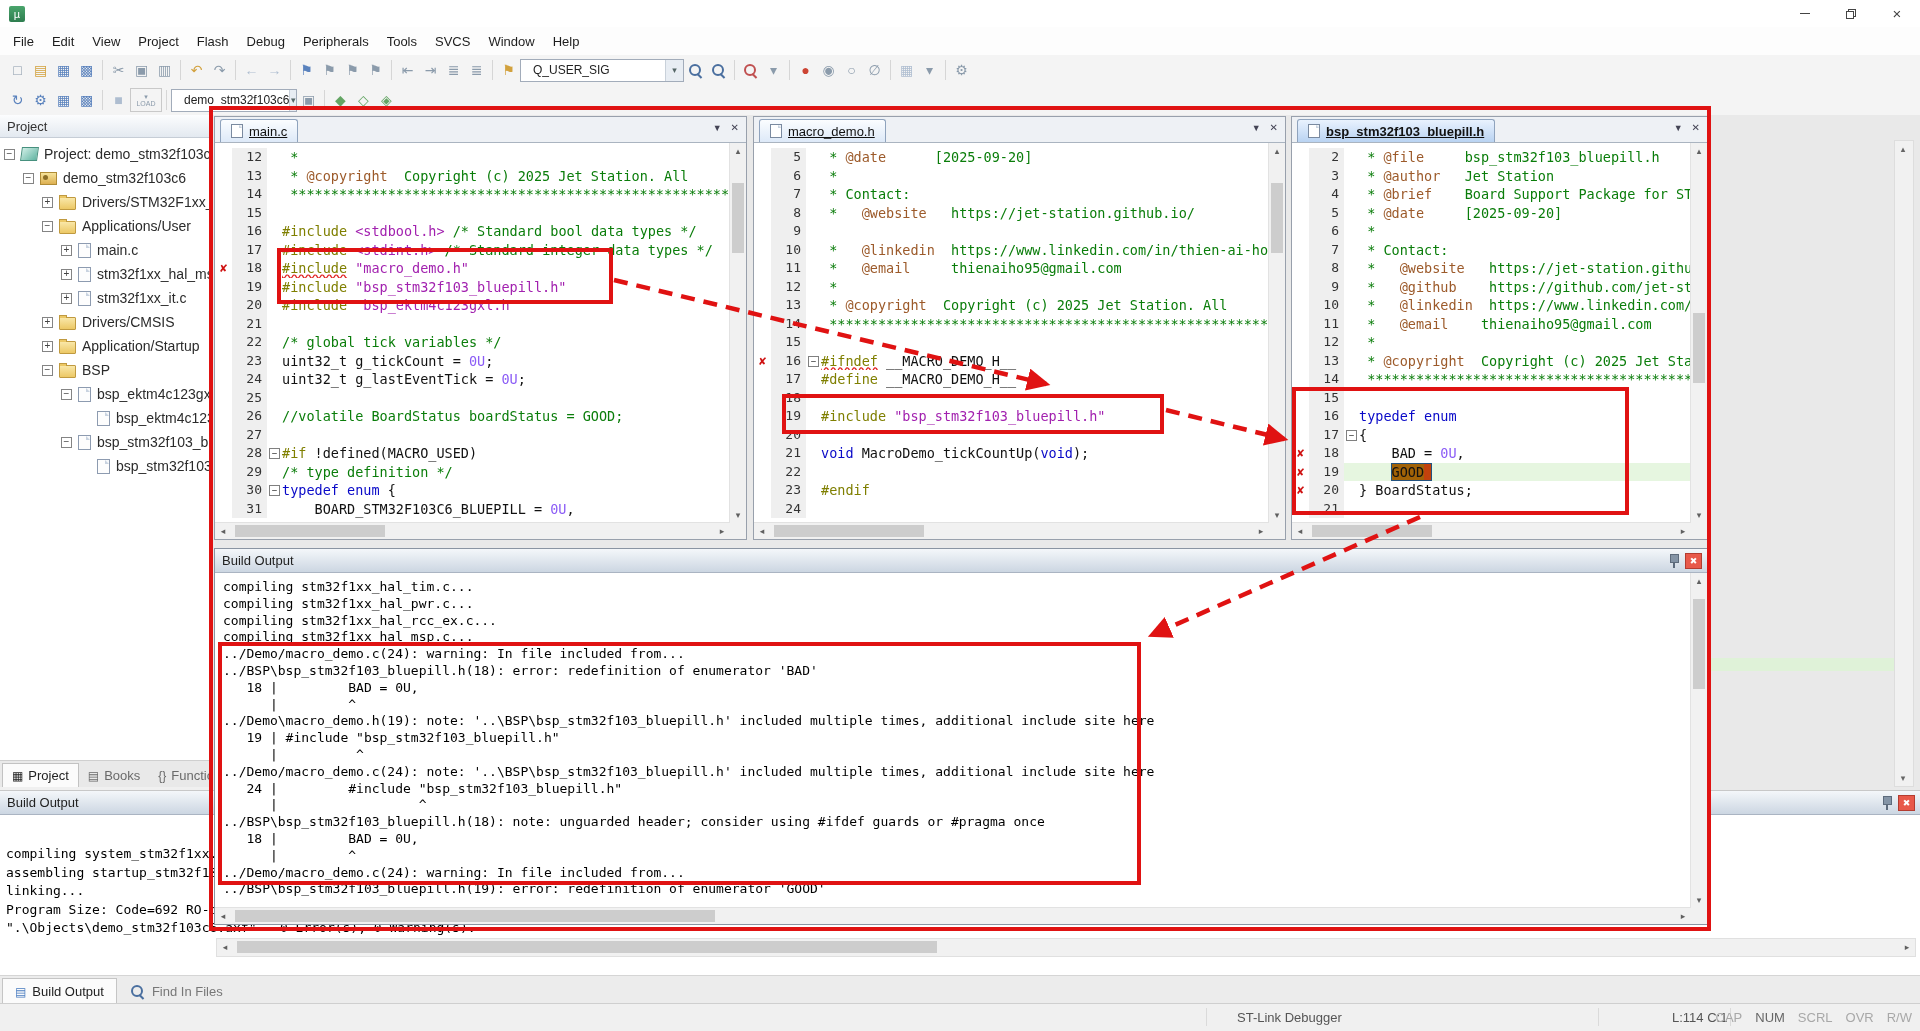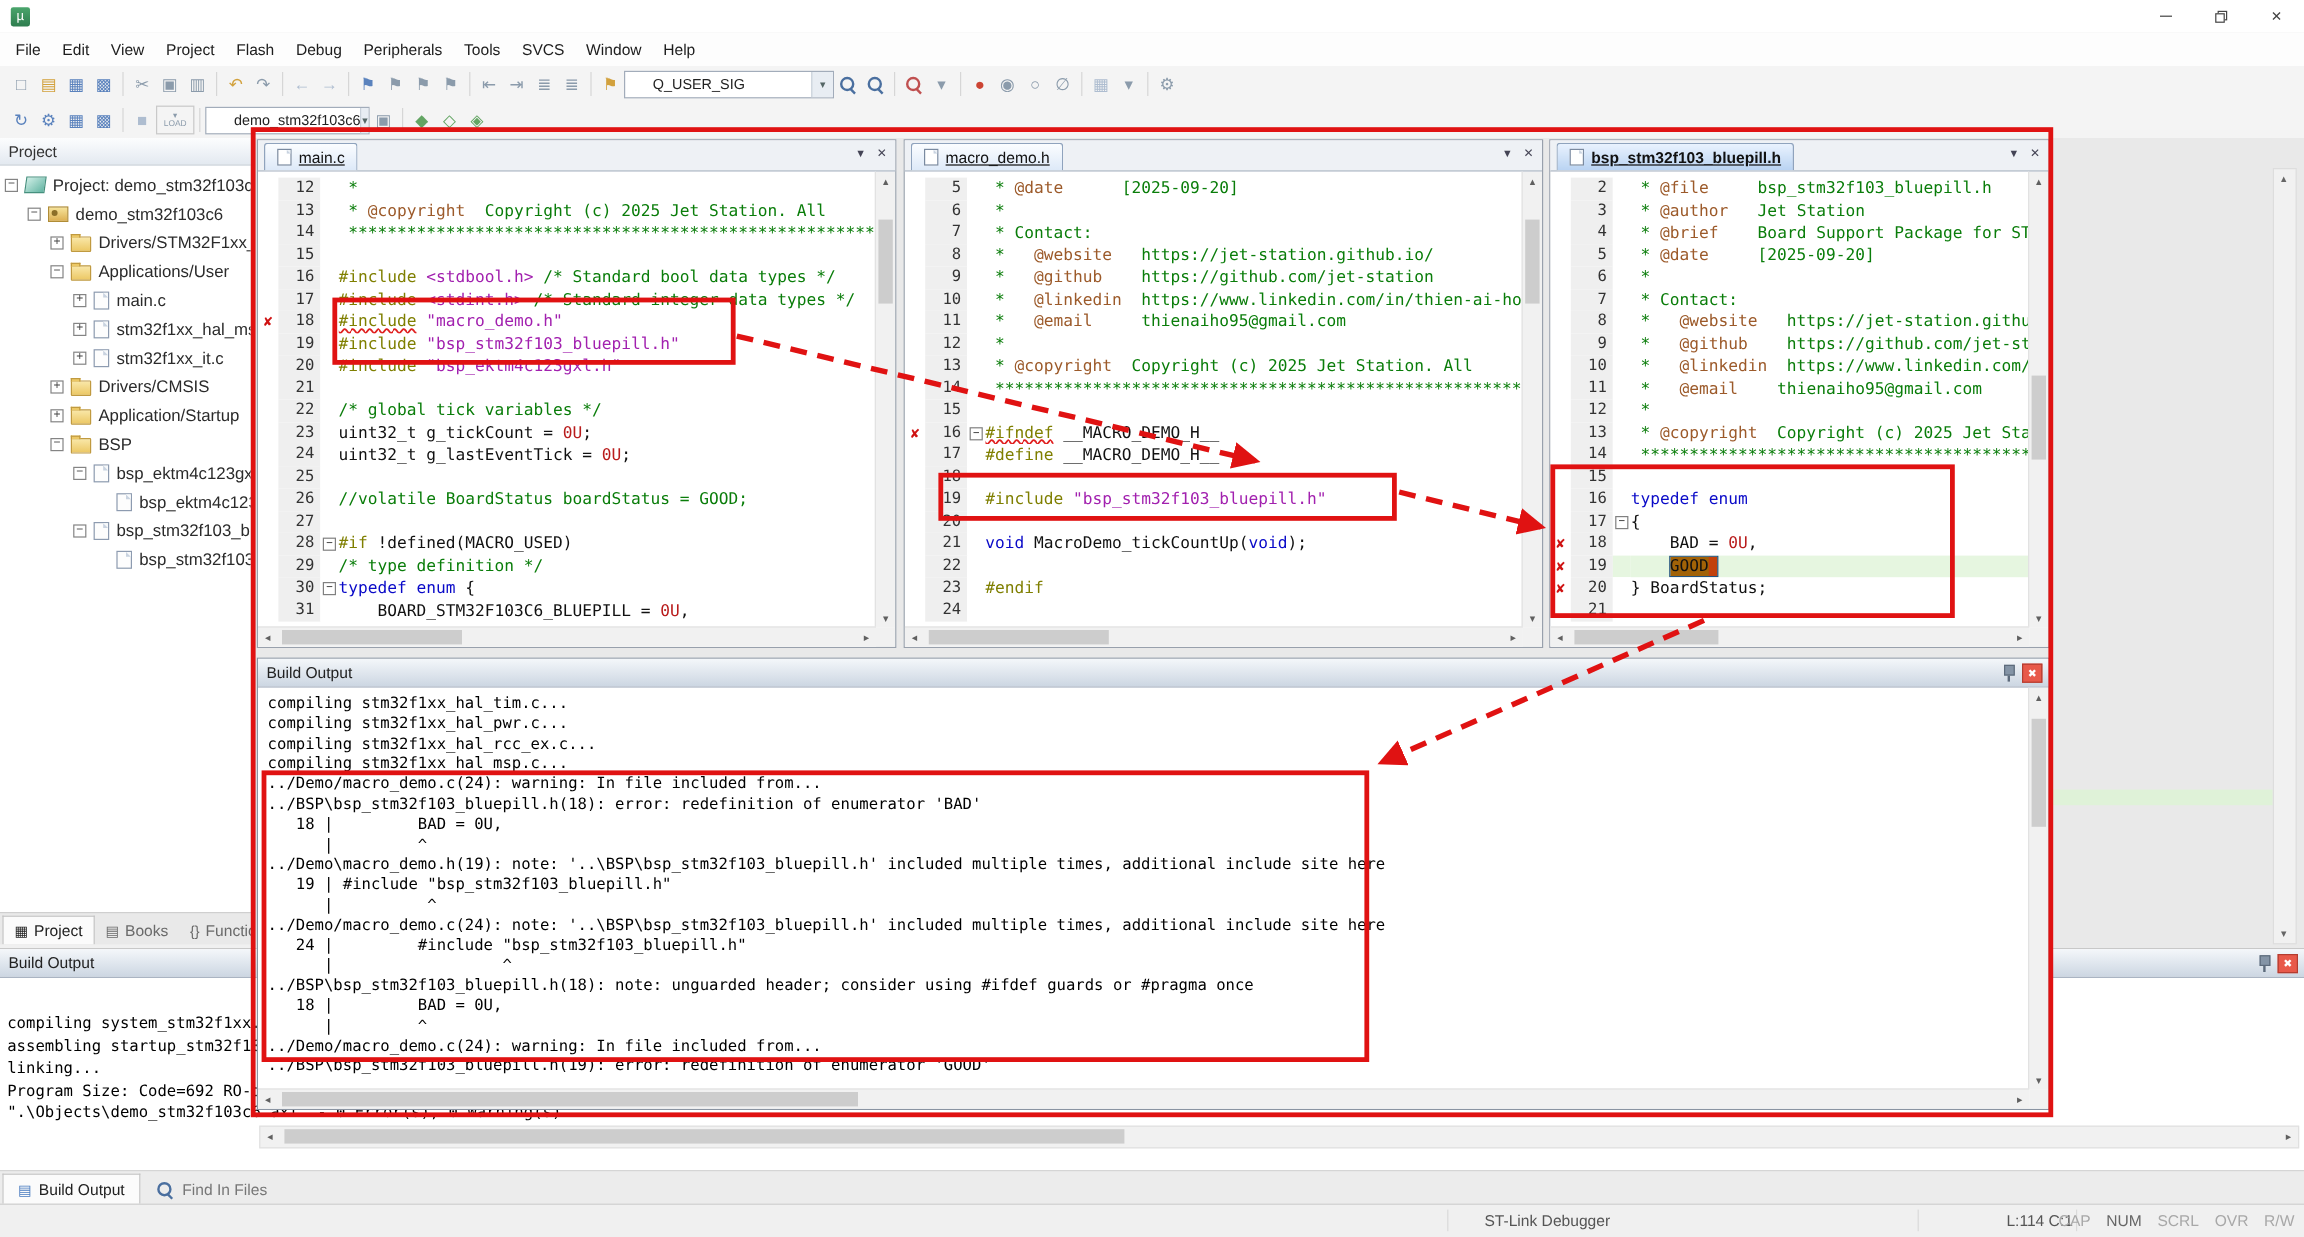--- a/index.html
+++ b/index.html
@@ -17,21 +17,21 @@
   
   .menubar{position:absolute;left:0;top:27px;width:1920px;height:28px;background:#fdfdfd;border-bottom:1px solid #ececec;display:flex;align-items:center;padding-left:4px;}
   .menuitem{font-size:13px;color:#1d1d1d;padding:0 9px;height:100%;display:flex;align-items:center;}
   
   .toolbar{position:absolute;left:0;width:1920px;height:30px;background:#f4f4f4;display:flex;align-items:center;padding-left:6px;}
   #toolbar1{top:55px;border-bottom:1px solid #e3e3e3;}
   #toolbar2{top:85px;border-bottom:1px solid #d8d8d8;}
   .tbi{width:23px;height:22px;display:flex;align-items:center;justify-content:center;font-size:14px;flex:none;border-radius:2px;}
   .tsep{width:1px;height:20px;background:#d6d6d6;margin:0 4px;flex:none;}
   .gy{color:#8b9bab}.yl{color:#d2a13d}.bl{color:#5a82bd}.rd{color:#cc4433}.fb{color:#aebdd0}.gn{color:#63a563}
-  .combo{height:21px;background:#fff;border:1px solid #a2acba;display:flex;align-items:center;font-size:12px;color:#222;padding-left:23px;flex:none;position:relative;}
+  .combo{height:21px;background:#fff;border:1px solid #a2acba;display:flex;align-items:center;font-size:12px;color:#222;padding-left:12px;flex:none;position:relative;}
   .combo .carr{margin-left:auto;width:17px;height:100%;background:#e8edf3;border-left:1px solid #c9d1da;display:flex;align-items:center;justify-content:center;font-size:9px;color:#566;}
   .loadbox{width:30px;height:22px;border:1px solid #c9c9c9;display:flex;flex-direction:column;align-items:center;justify-content:center;font-size:7px;color:#8b9bab;flex:none;line-height:7px;}
   .mag{width:17px;height:17px;position:relative;flex:none;}
   .mag::before{content:"";position:absolute;left:2px;top:2px;width:8px;height:8px;border:2px solid #4a6f9f;border-radius:50%;}
   .mag::after{content:"";position:absolute;left:11px;top:11px;width:6px;height:2px;background:#4a6f9f;transform:rotate(45deg);transform-origin:0 0;}
   .mag.rd::before{border-color:#c05050}.mag.rd::after{background:#c05050}
   
   .lp{position:absolute;left:0;top:115px;width:209px;height:645px;background:#fff;border-right:1px solid #d4d4d4;overflow:hidden;}
   .lph{height:22px;background:linear-gradient(#fcfdfe,#e3e9f0);border-bottom:1px solid #c6cdd6;font-size:13px;color:#333;display:flex;align-items:center;padding-left:7px;}
   .tree{padding-top:4px;}
@@ -69,21 +69,21 @@
   .ed-body{flex:1;display:flex;flex-direction:column;position:relative;overflow:hidden;}
   .ed-lines{position:absolute;left:0;top:0;right:16px;bottom:0;padding-top:5px;overflow:hidden;background:#fff;}
   .line{display:flex;height:18.5px;line-height:18.5px;font-family:"DejaVu Sans Mono",monospace;font-size:13.5px;white-space:pre;}
   .lmark{width:17px;text-align:center;flex:none;}
   .errx{color:#cf1212;font-size:12px;font-weight:bold;}
   .lnum{width:30px;flex:none;text-align:right;padding-right:5px;background:#efefef;color:#333;font-size:13px;font-family:"DejaVu Sans Mono",monospace;}
   .lfold{width:15px;flex:none;position:relative;background:#fff;}
   .foldbox{position:absolute;left:2px;top:4px;width:9px;height:9px;border:1px solid #808080;background:#fff;font-size:9px;line-height:8px;text-align:center;color:#333;}
   .lcode{flex:1;overflow:hidden;color:#111;}
   .line.hl .lcode,.line.hl .lfold{background:#e6f6e0;}
-  .cmt{color:#0a7d0a}.doc{color:#9c5a2a}.dir{color:#7f7f00}.str{color:#a221af}.kw{color:#0909c8}.num{color:#b91c1c}.pl{color:#111}
+  .cmt{color:#0a7d0a}.doc{color:#9c5a2a}.dir{color:#7f7f00}.str{color:#a221af}.kw{color:#0909c8}.num{color:#8b5cf6}.pl{color:#111}
   .direrr{color:#7f7f00;text-decoration:underline;text-decoration-style:wavy;text-decoration-color:#e02020;text-decoration-skip-ink:none;}
   .sel{background:#a16207;outline:1px solid #23527f;border-right:7px solid #c2410c;}
   .vsb{position:absolute;top:0;right:0;bottom:16px;width:16px;background:#f1f1f1;border-left:1px solid #e2e2e2;}
   .vsb .sa,.hsb .sa{position:absolute;display:flex;align-items:center;justify-content:center;font-size:9px;color:#606060;width:16px;height:16px;}
   .thumb{position:absolute;background:#cdcdcd;}
   .hsb{position:absolute;left:0;right:16px;bottom:0;height:16px;background:#f1f1f1;border-top:1px solid #e2e2e2;}
   .corner{position:absolute;right:0;bottom:0;width:16px;height:16px;background:#f1f1f1;}
   
   .outwin{position:absolute;background:#fff;border:1px solid #8a94a2;box-sizing:border-box;display:flex;flex-direction:column;}
   #floatout{left:214px;top:548px;width:1494px;height:377px;z-index:3;}
@@ -377,21 +377,21 @@
           <span style="font-size: 9px;">▼</span>
           <span>✕</span>
         </div>
       </div>
       <div class="ed-body">
         <div class="ed-lines">
           <div class="line"><span class="lmark"></span><span class="lnum">5</span><span class="lfold"></span><span class="lcode"><span class="cmt"> * </span><span class="doc">@date</span><span class="cmt">      [2025-09-20]</span></span></div>
           <div class="line"><span class="lmark"></span><span class="lnum">6</span><span class="lfold"></span><span class="lcode"><span class="cmt"> *</span></span></div>
           <div class="line"><span class="lmark"></span><span class="lnum">7</span><span class="lfold"></span><span class="lcode"><span class="cmt"> * Contact:</span></span></div>
           <div class="line"><span class="lmark"></span><span class="lnum">8</span><span class="lfold"></span><span class="lcode"><span class="cmt"> *   </span><span class="doc">@website</span><span class="cmt">   https://jet-station.github.io/</span></span></div>
-          <div class="line"><span class="lmark"></span><span class="lnum">9</span><span class="lfold"></span><span class="lcode"><span class="cmt"> *   </span><span class="doc">@github</span><span class="cmt">    https://github.com/jet-station</span></span></div>
+          <div class="line"><span class="lmark"></span><span class="lnum">9</span><span class="lfold"></span></div>
           <div class="line"><span class="lmark"></span><span class="lnum">10</span><span class="lfold"></span><span class="lcode"><span class="cmt"> *   </span><span class="doc">@linkedin</span><span class="cmt">  https://www.linkedin.com/in/thien-ai-ho</span></span></div>
           <div class="line"><span class="lmark"></span><span class="lnum">11</span><span class="lfold"></span><span class="lcode"><span class="cmt"> *   </span><span class="doc">@email</span><span class="cmt">     thienaiho95@gmail.com</span></span></div>
           <div class="line"><span class="lmark"></span><span class="lnum">12</span><span class="lfold"></span><span class="lcode"><span class="cmt"> *</span></span></div>
           <div class="line"><span class="lmark"></span><span class="lnum">13</span><span class="lfold"></span><span class="lcode"><span class="cmt"> * </span><span class="doc">@copyright</span><span class="cmt">  Copyright (c) 2025 Jet Station. All</span></span></div>
           <div class="line"><span class="lmark"></span><span class="lnum">14</span><span class="lfold"></span><span class="lcode"><span class="cmt"> ************************************************************</span></span></div>
           <div class="line"><span class="lmark"></span><span class="lnum">15</span><span class="lfold"></span><span class="lcode"></span></div>
           <div class="line"><span class="lmark errx">✘</span><span class="lnum">16</span><span class="lfold"><span class="foldbox">−</span></span><span class="lcode"><span class="direrr">#ifndef</span><span class="pl"> __MACRO_DEMO_H__</span></span></div>
           <div class="line"><span class="lmark"></span><span class="lnum">17</span><span class="lfold"></span><span class="lcode"><span class="dir">#define</span><span class="pl"> __MACRO_DEMO_H__</span></span></div>
           <div class="line"><span class="lmark"></span><span class="lnum">18</span><span class="lfold"></span><span class="lcode"></span></div>
           <div class="line"><span class="lmark"></span><span class="lnum">19</span><span class="lfold"></span><span class="lcode"><span class="dir">#include</span><span class="pl"> </span><span class="str">"bsp_stm32f103_bluepill.h"</span></span></div>

